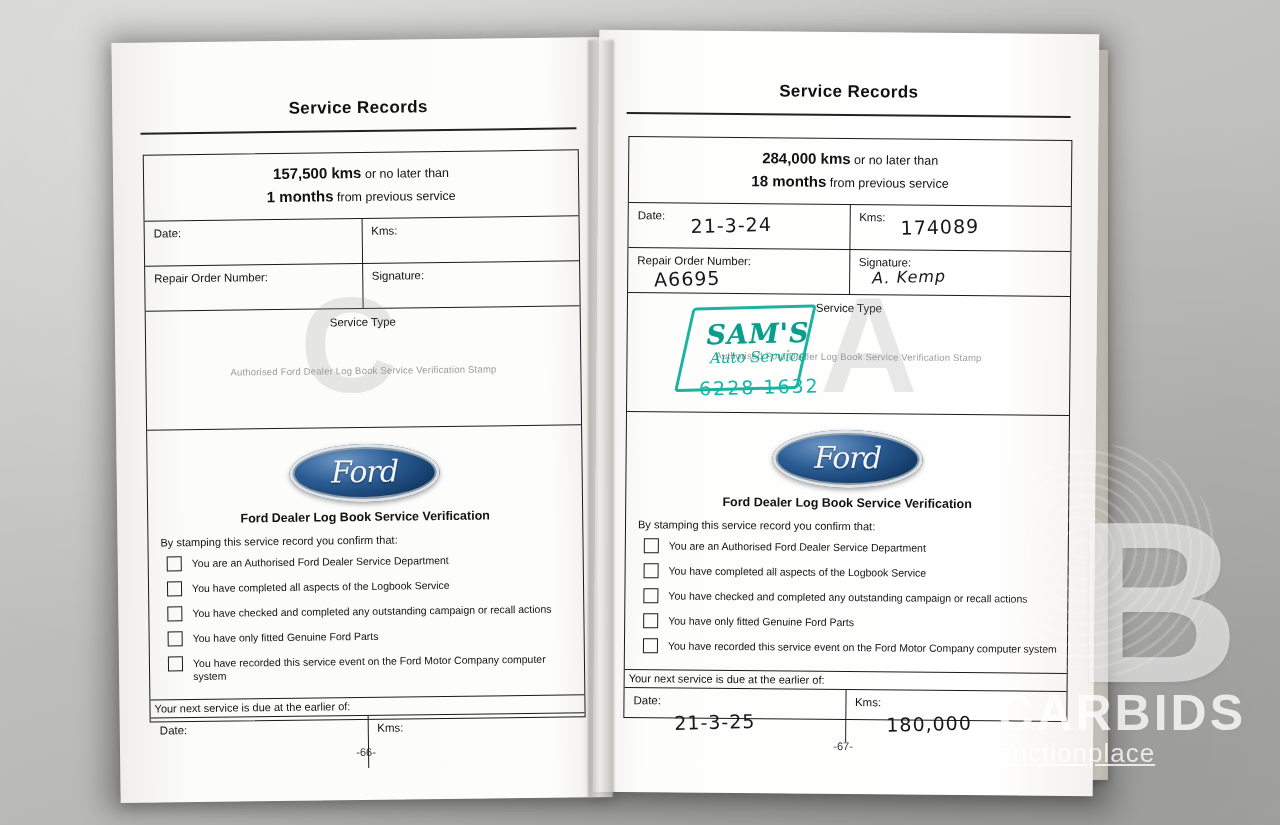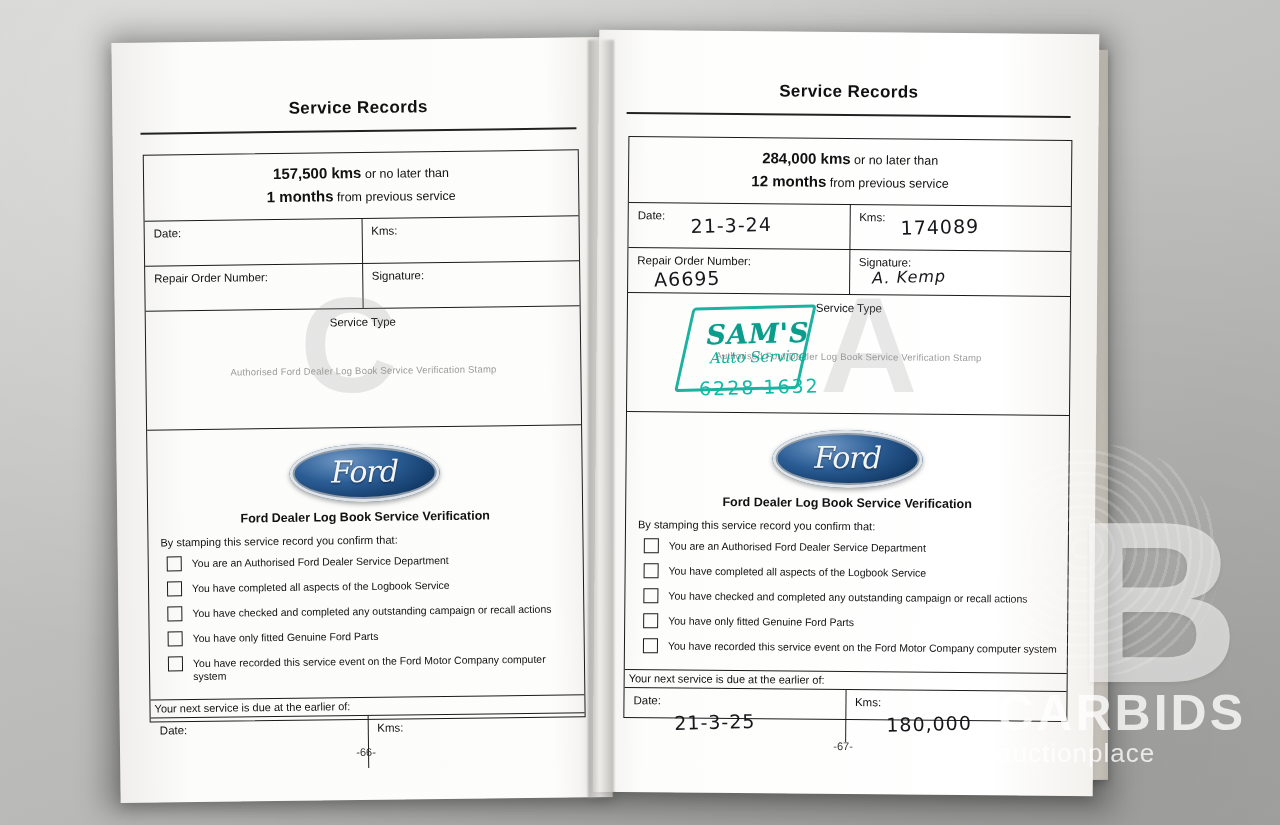--- a/index.html
+++ b/index.html
@@ -324,20 +324,21 @@
     font-size: 50px;
     font-weight: bold;
     letter-spacing: 3px;
     color: rgba(255,255,255,0.78);
   }
   .wm-carbids .t2 {
     font-size: 26px;
     letter-spacing: 1px;
     color: rgba(255,255,255,0.78);
     margin-top: -4px;
+    text-decoration: underline;
   }
   .wm-topo {
     position: absolute;
     right: 60px;
     bottom: 150px;
     width: 230px;
     height: 230px;
     border-radius: 50%;
     background:
       repeating-radial-gradient(circle at 40% 45%, rgba(255,255,255,0.0) 0 8px, rgba(255,255,255,0.30) 8px 11px);
@@ -442,21 +443,21 @@
 
     <div class="page right">
       <div class="page-inner">
         <div class="page-title">Service Records</div>
         <div class="title-rule"></div>
 
         <div class="record">
 
           <div class="interval rowline">
             <b>284,000 kms</b><span> or no later than</span><br>
-            <b>12 months</b><span> from previous service</span>
+            <b>18 months</b><span> from previous service</span>
           </div>
 
           <div class="grid2 rowline">
             <div class="cell colline">
               <span>Date:</span>
               <span class="handwriting" style="left:62px;top:10px">21-3-24</span>
             </div>
             <div class="cell">
               <span>Kms:</span>
               <span class="handwriting" style="left:50px;top:10px">174089</span>

